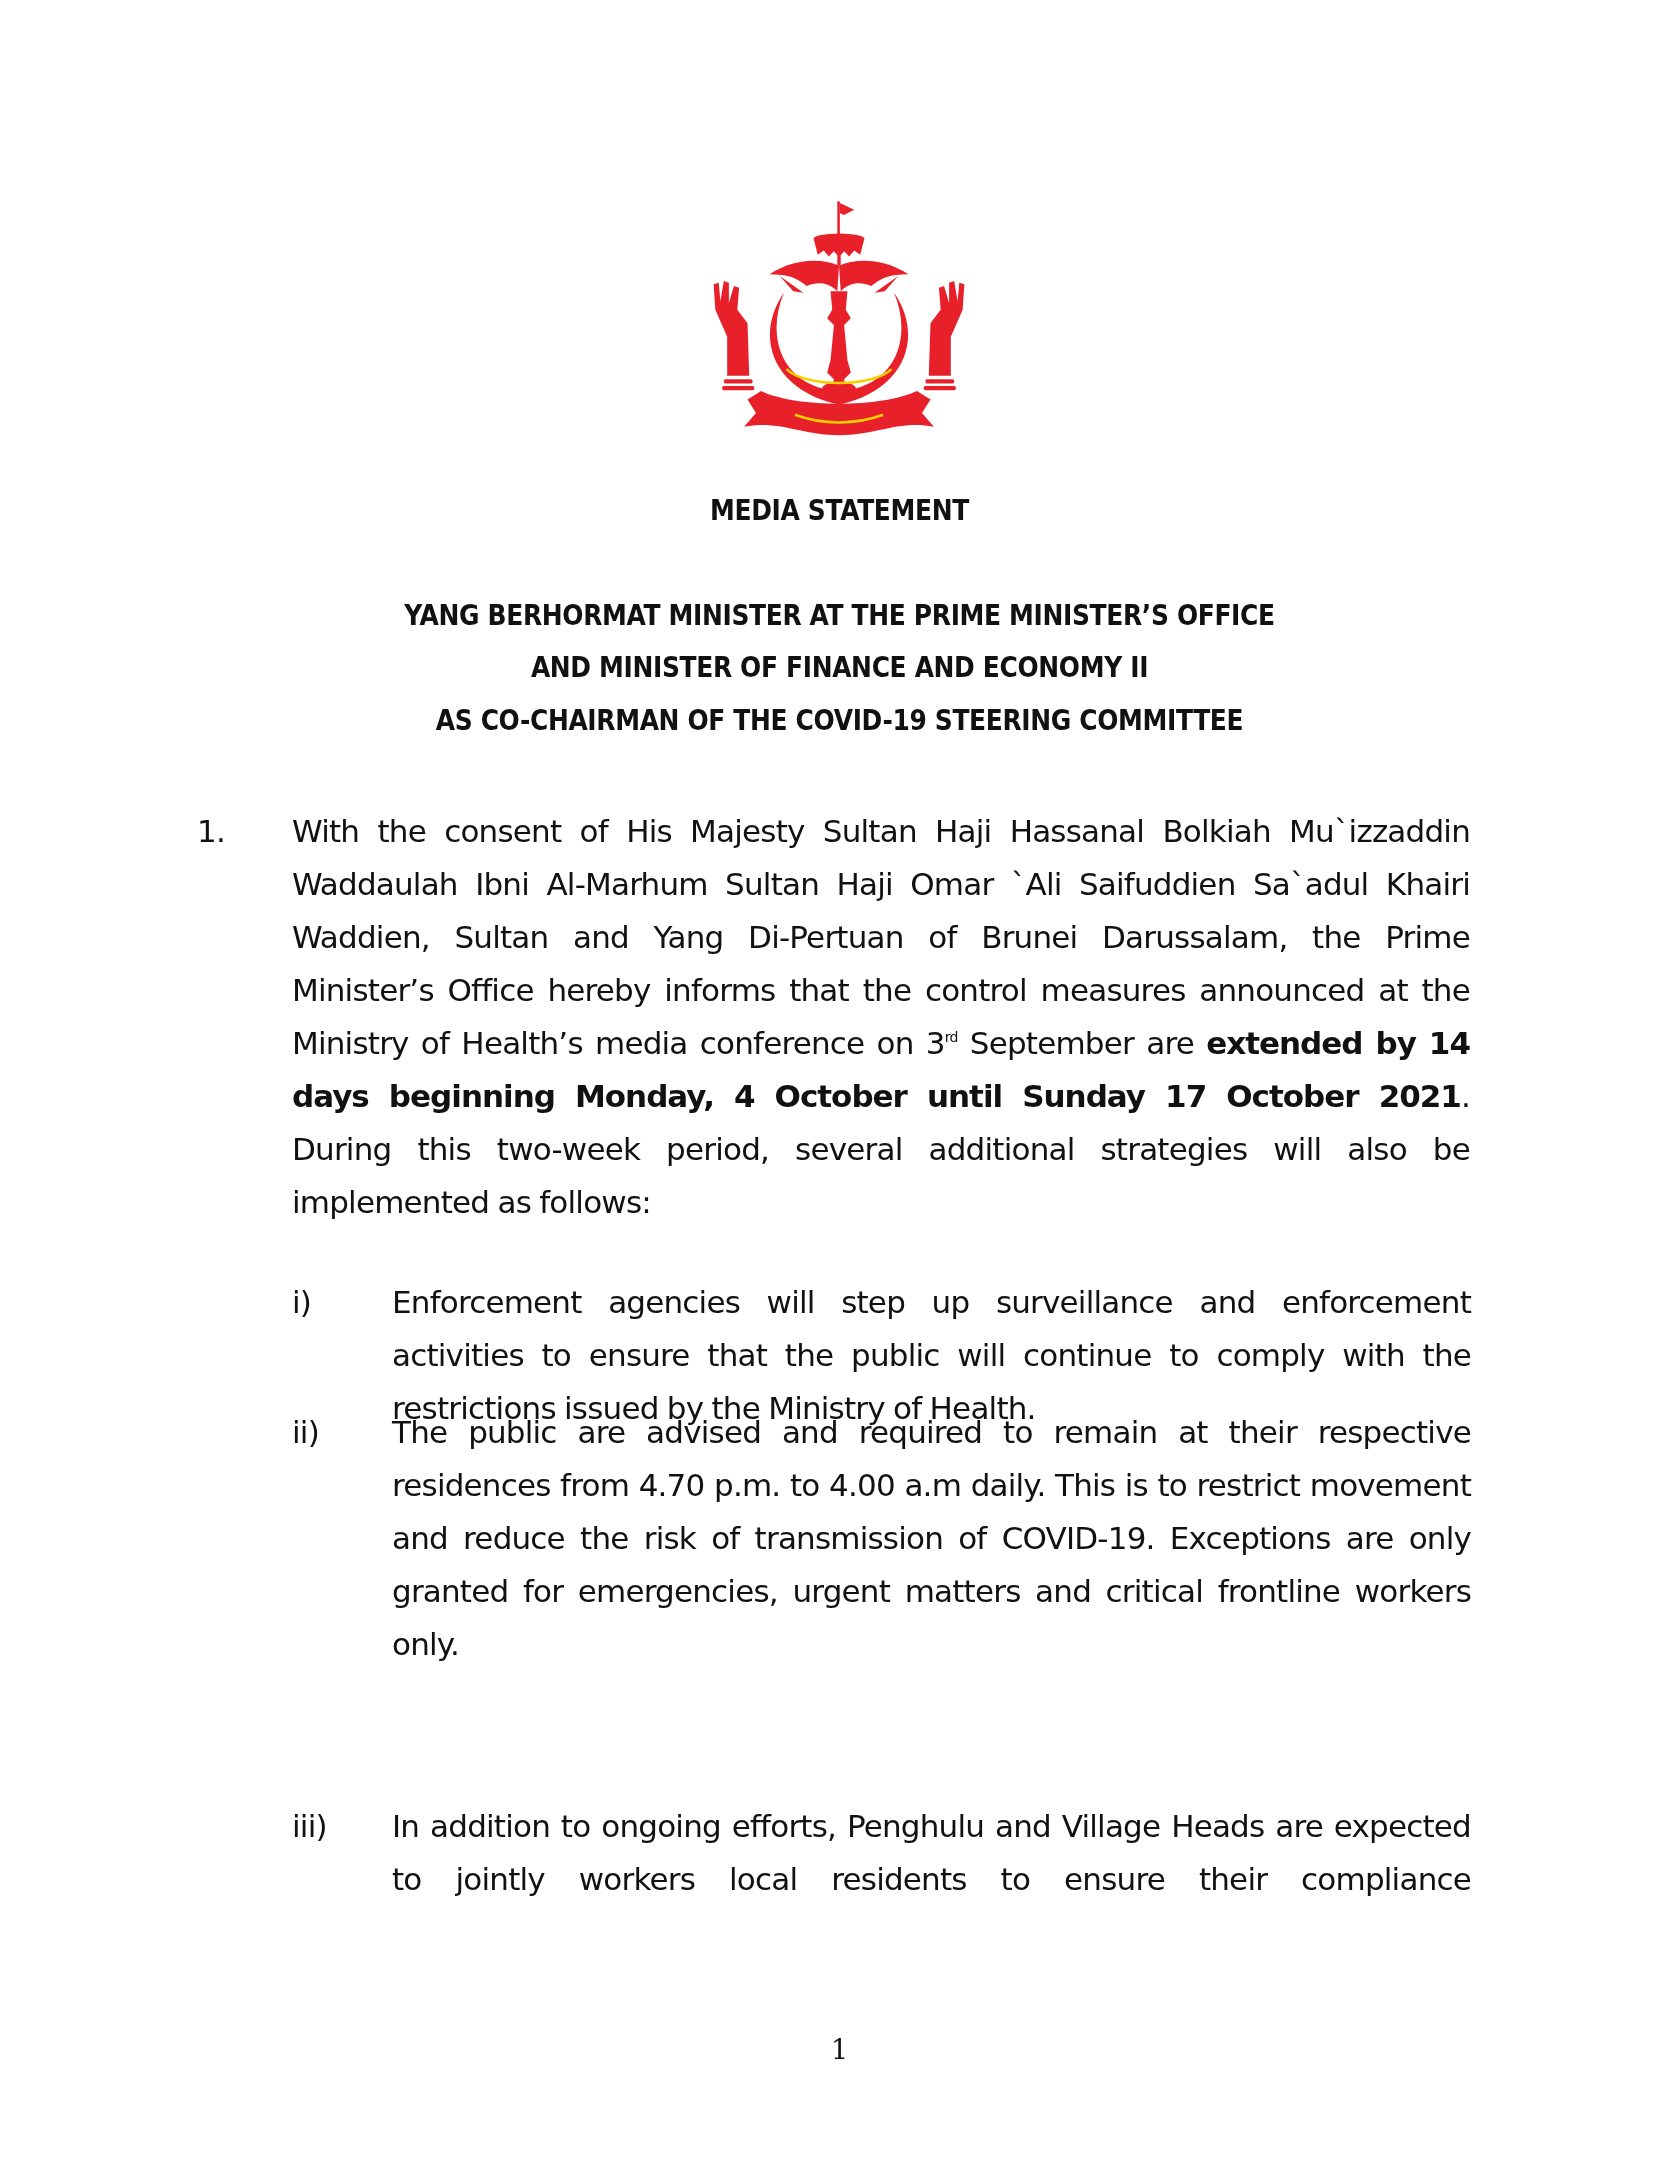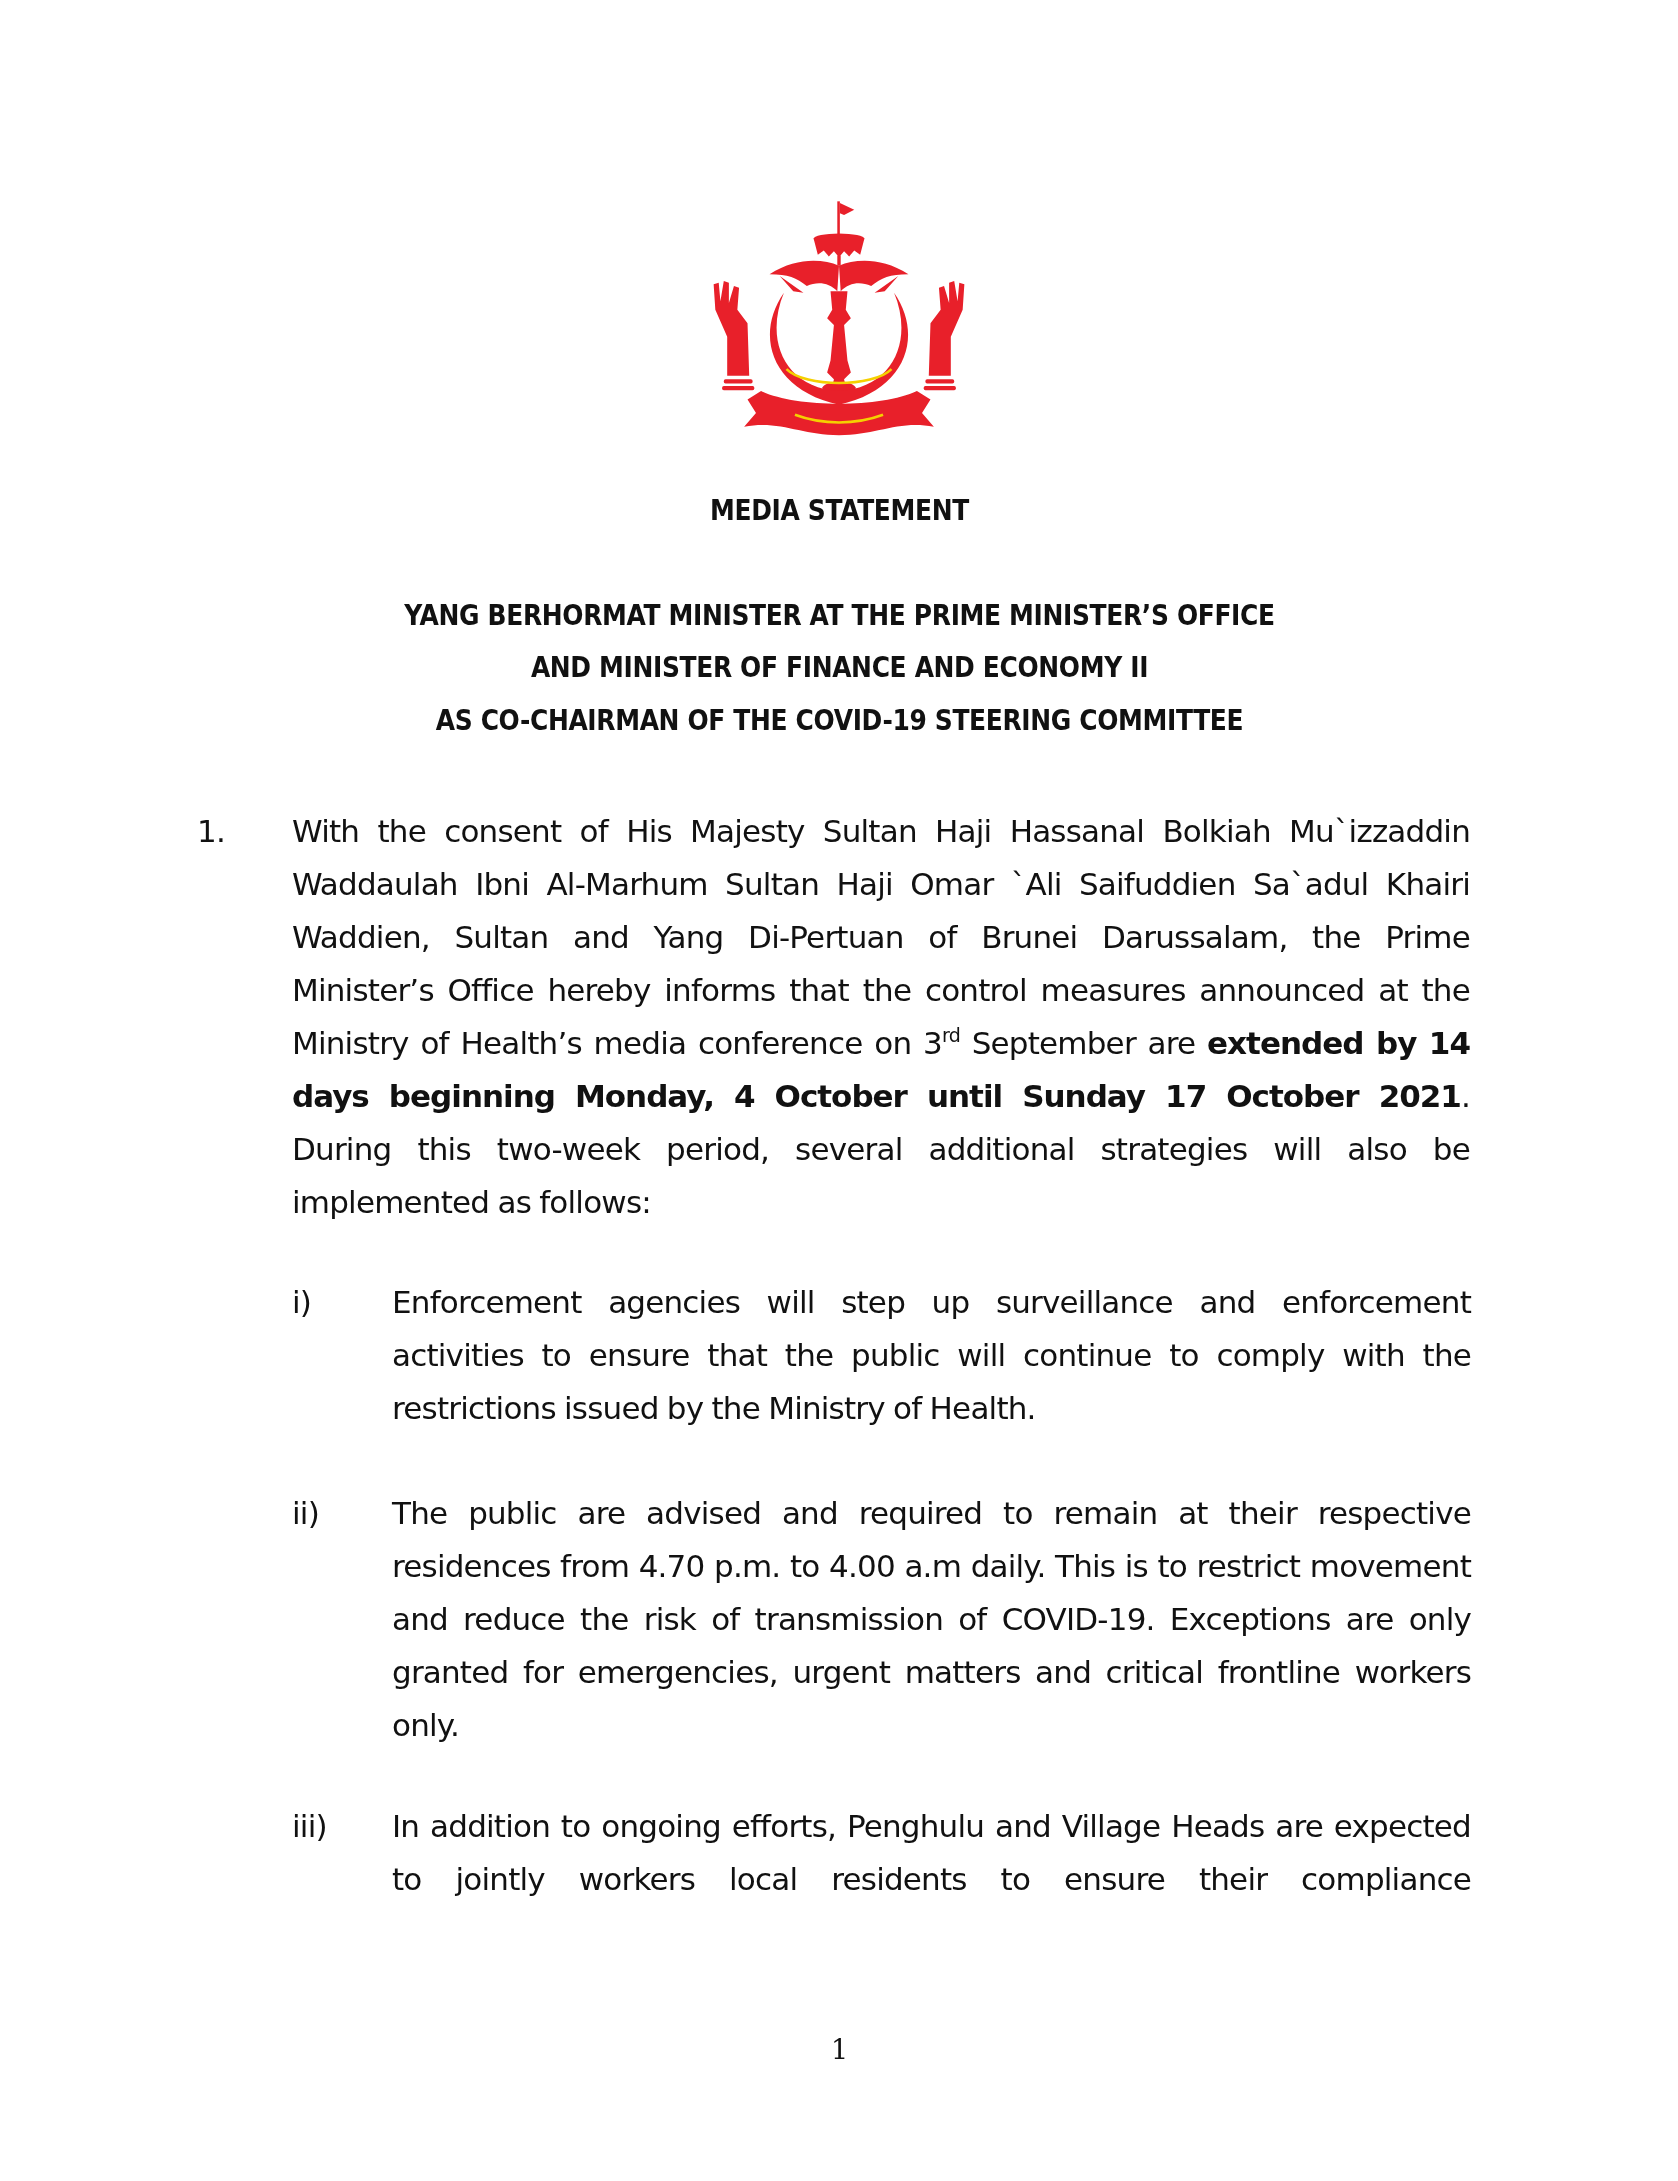--- a/index.html
+++ b/index.html
@@ -18,23 +18,23 @@
   .t-l2 { top: 650px; }
   .t-l3 { top: 703px; }
   .body-text {
     font-family: "DejaVu Sans", sans-serif; font-size: 31px; line-height: 53px;
     text-align: justify; letter-spacing: -0.8px; word-spacing: -0.8px;
   }
   .para { position: absolute; left: 292px; width: 1178px; top: 805px; }
   .num { position: absolute; left: 197px; top: 805px; font-size: 31px; line-height: 53px; }
   .sub { position: absolute; left: 392px; width: 1079px; }
   .sub-num { position: absolute; left: 292px; font-size: 31px; line-height: 53px; }
-  .s1 { top: 1276px; } .s2 { top: 1487px; } .s3 { top: 1800px; }
+  .s1 { top: 1276px; } .s2 { top: 1406px; } .s3 { top: 1800px; }
   b { font-weight: bold; letter-spacing: -1px; }
-  sup { font-size: 19px; line-height: 0; vertical-align: 12px; }
+  sup { font-size: 14px; line-height: 0; vertical-align: 12px; }
   .page-num {
     position: absolute; left: 0; width: 1679px; top: 2034px; text-align: center;
     font-family: "DejaVu Serif", serif; font-size: 27px;
   }
   .last-line { text-align-last: justify; }
 </style>
 </head>
 <body>
 
 <div class="crest">

